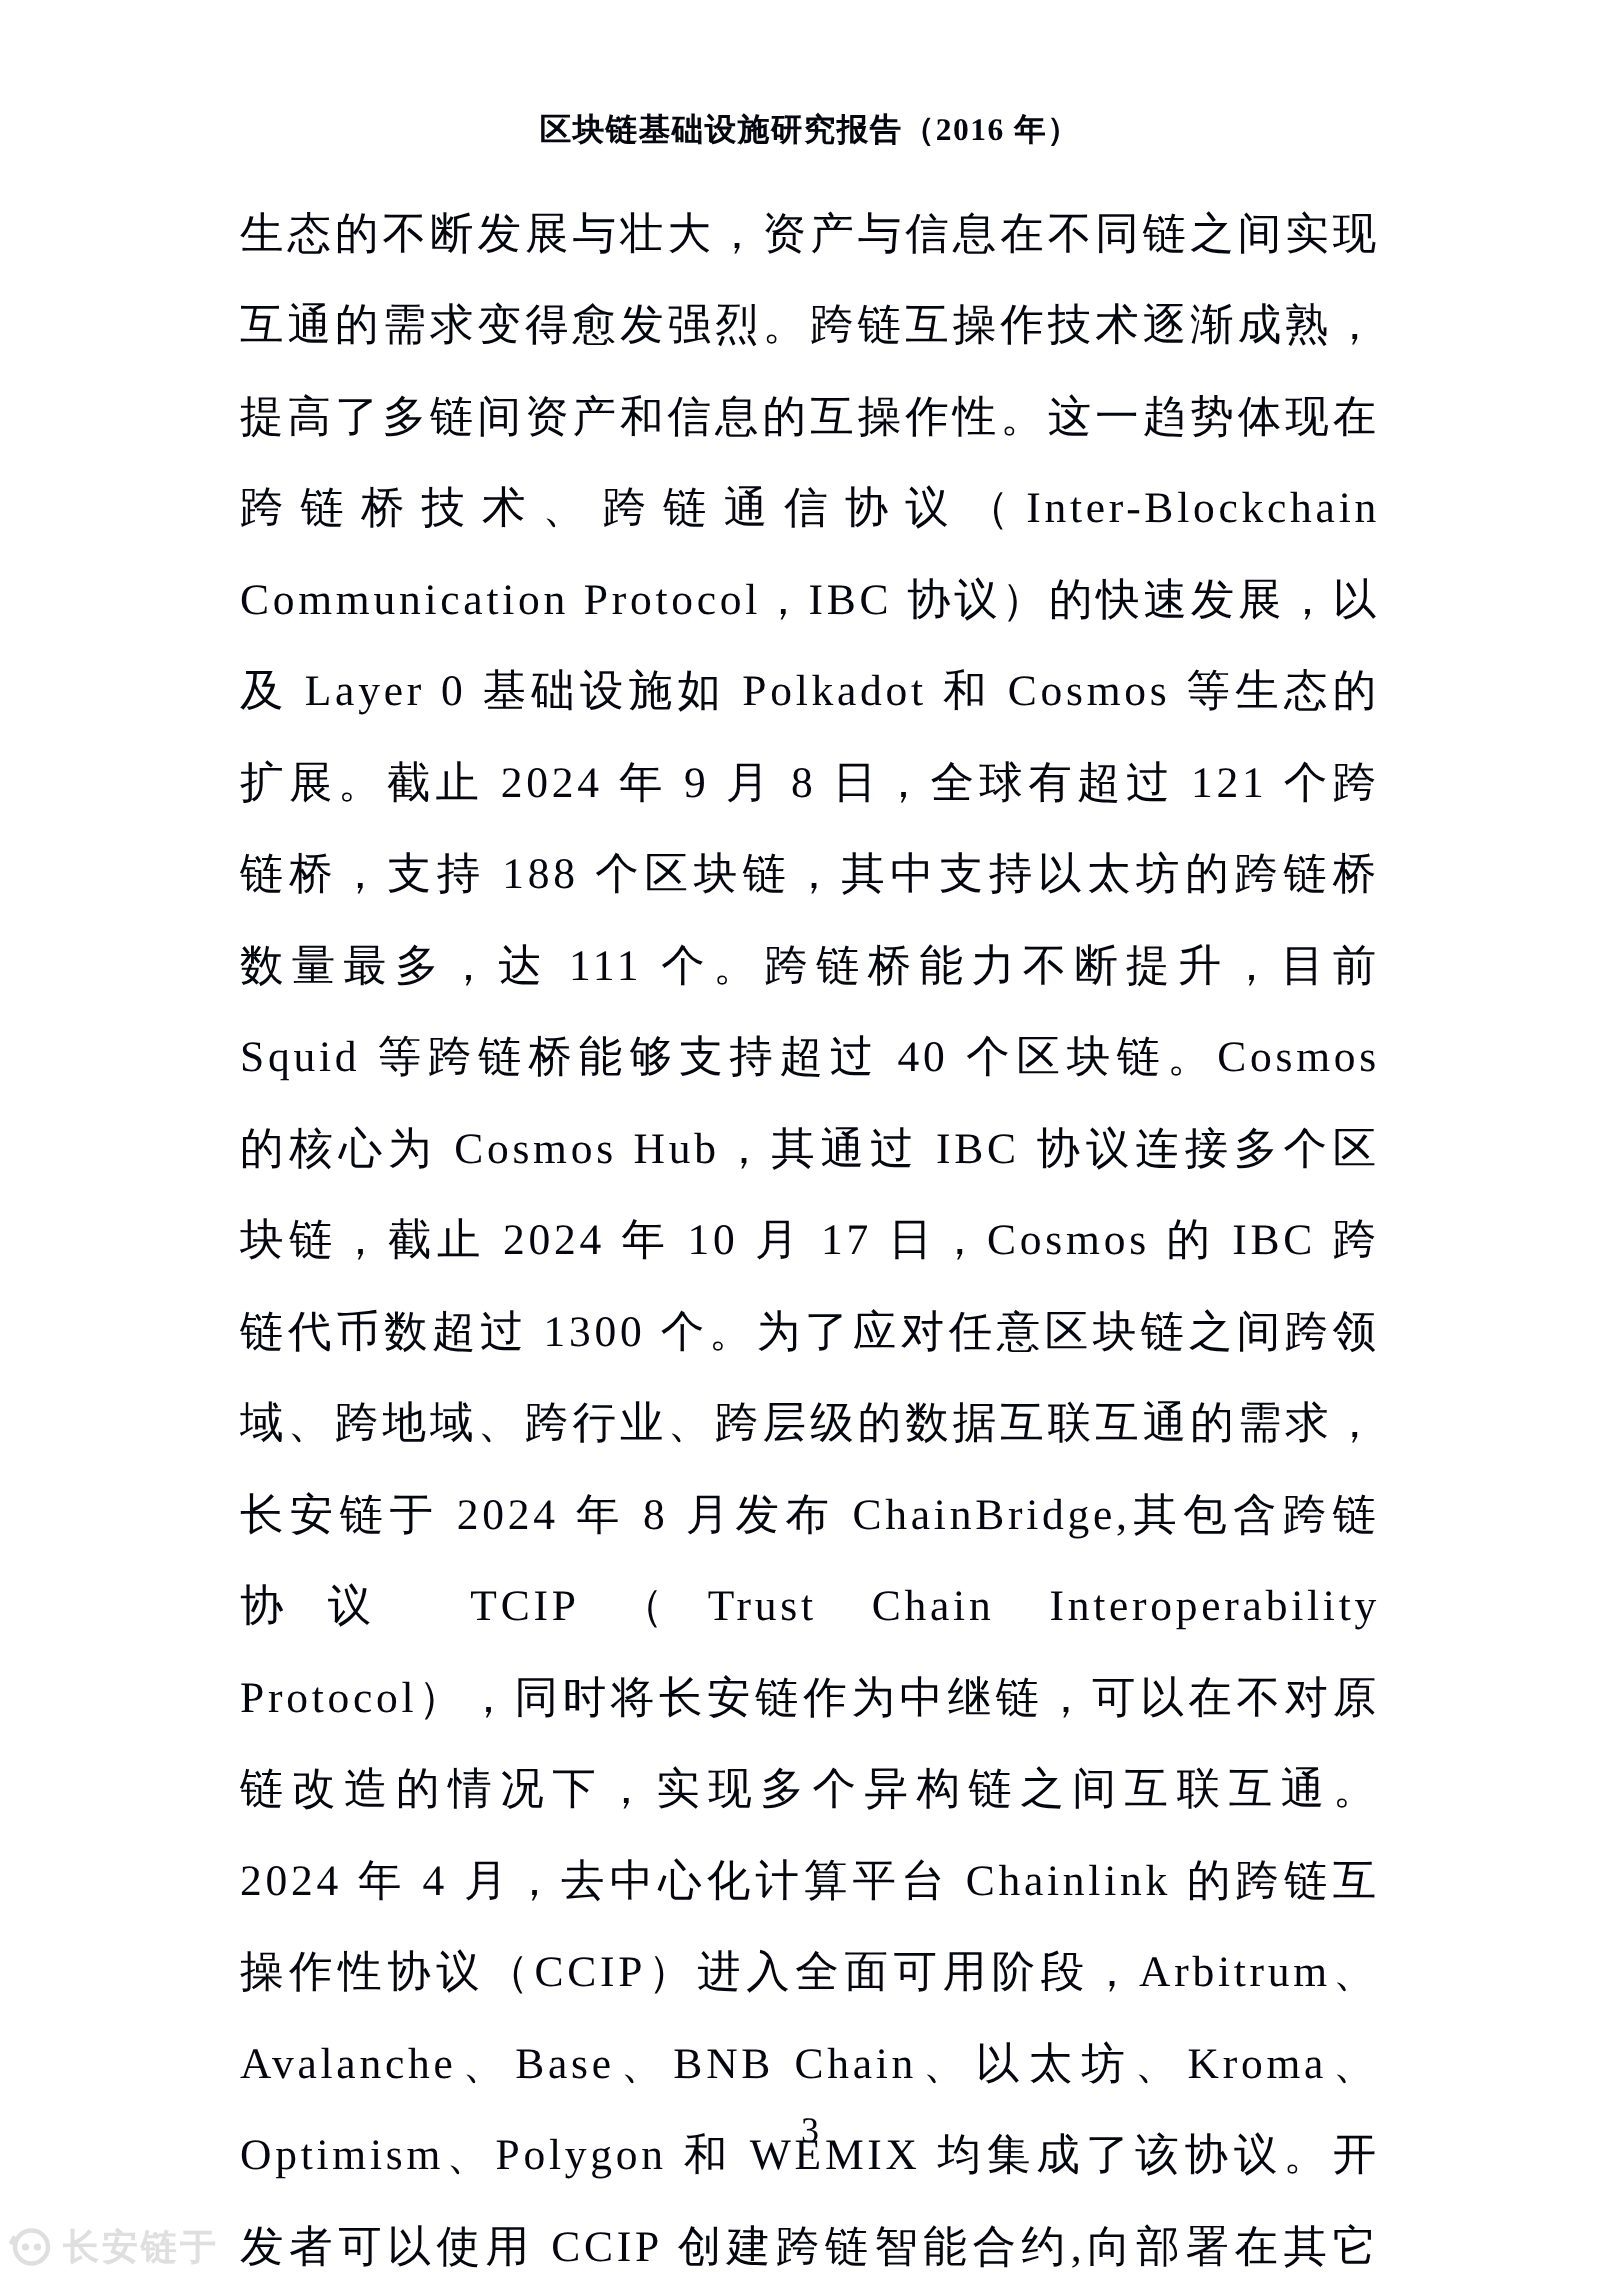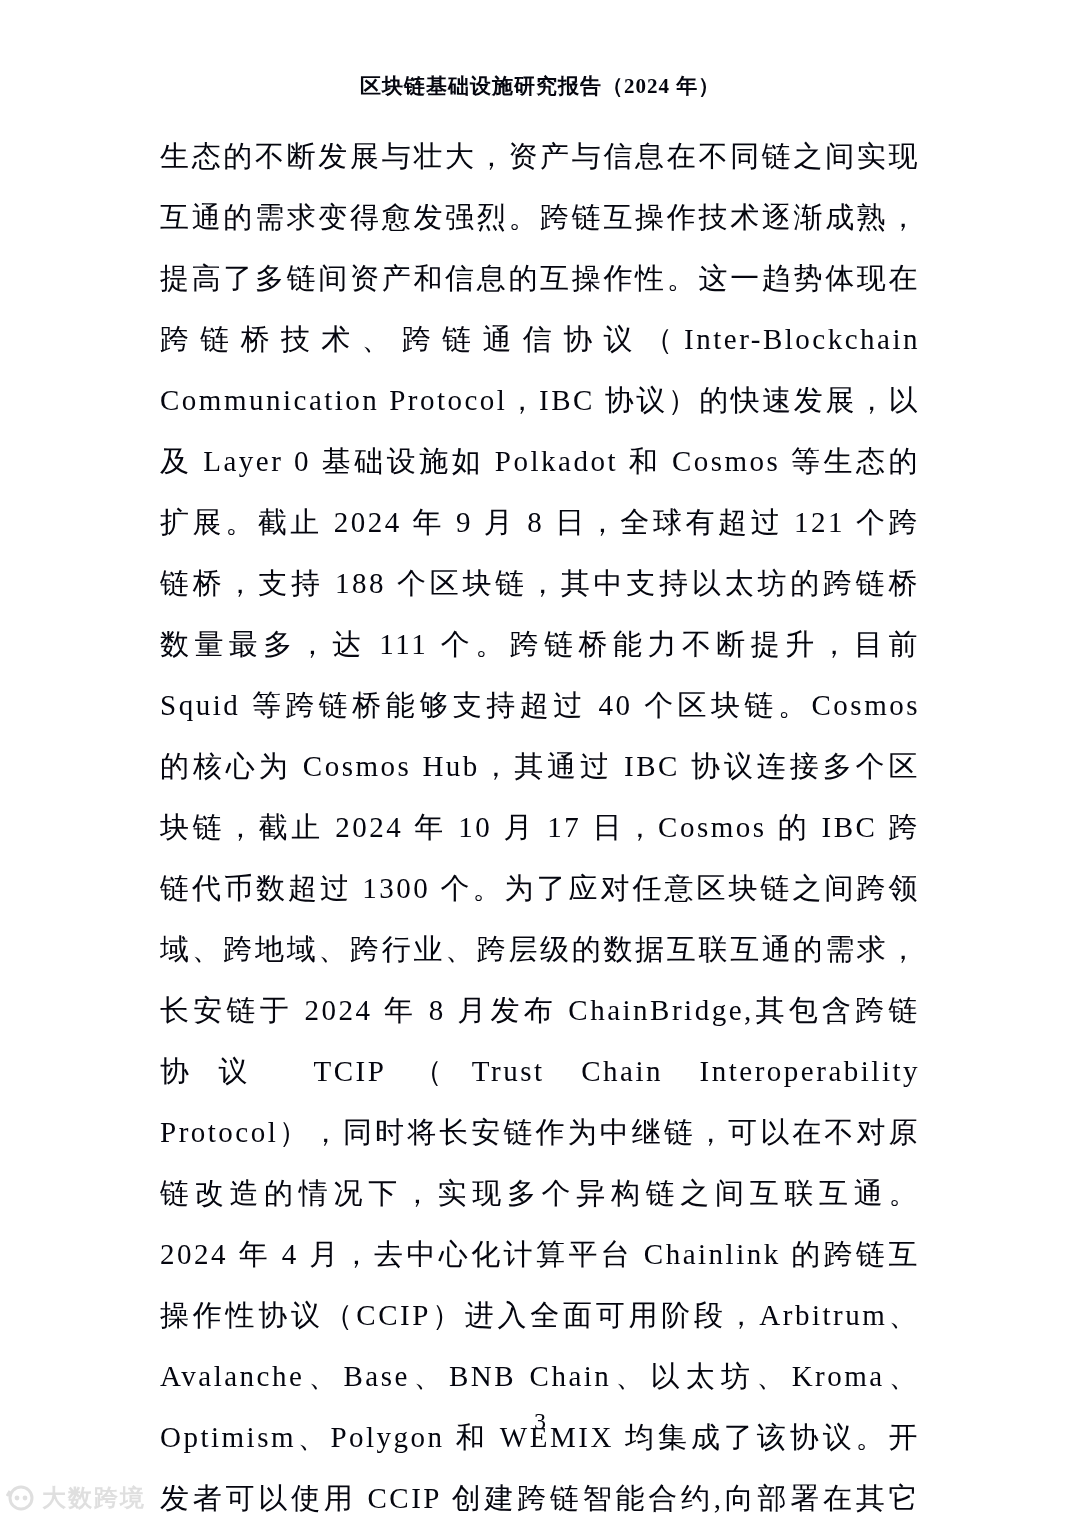--- a/index.html
+++ b/index.html
@@ -72,37 +72,37 @@
     color:#c6c6c6;
     letter-spacing:2px;
   }
 </style>
 </head>
 <body>
 
 <div class="page">
 
   <header class="page-header">
-    <span>区块链基础设施研究报告（2024 年）</span>
+    <span>区块链基础设施研究报告（2016 年）</span>
   </header>
 
   <main class="page-body">
     <p class="para">生态的不断发展与壮大，资产与信息在不同链之间实现互通的需求变得愈发强烈。跨链互操作技术逐渐成熟，提高了多链间资产和信息的互操作性。这一趋势体现在跨链桥技术、跨链通信协议（Inter-Blockchain Communication Protocol，IBC 协议）的快速发展，以及 Layer 0 基础设施如 Polkadot 和 Cosmos 等生态的扩展。截止 2024 年 9 月 8 日，全球有超过 121 个跨链桥，支持 188 个区块链，其中支持以太坊的跨链桥数量最多，达 111 个。跨链桥能力不断提升，目前 Squid 等跨链桥能够支持超过 40 个区块链。Cosmos 的核心为 Cosmos Hub，其通过 IBC 协议连接多个区块链，截止 2024 年 10 月 17 日，Cosmos 的 IBC 跨链代币数超过 1300 个。为了应对任意区块链之间跨领域、跨地域、跨行业、跨层级的数据互联互通的需求，长安链于 2024 年 8 月发布 ChainBridge,其包含跨链协议 TCIP（Trust Chain Interoperability Protocol），同时将长安链作为中继链，可以在不对原链改造的情况下，实现多个异构链之间互联互通。2024 年 4 月，去中心化计算平台 Chainlink 的跨链互操作性协议（CCIP）进入全面可用阶段，Arbitrum、Avalanche、Base、BNB Chain、以太坊、Kroma、Optimism、Polygon 和 WEMIX 均集成了该协议。开发者可以使用 CCIP 创建跨链智能合约,向部署在其它区块链上的智能合约发送数据并触发函数调用。</p>
     <p class="para indent"><strong>绿色区块链技术发展趋势明显，为可持续发展奠定基础。</strong></p>
   </main>
 
   <footer>
     <div class="page-number">3</div>
   </footer>
 
   <div class="watermark">
     <span class="wm-icon">
       <svg width="30" height="30" viewBox="0 0 30 30">
         <circle cx="15" cy="15" r="11" fill="none" stroke="#c6c6c6" stroke-width="3"></circle>
         <circle cx="11" cy="15" r="2.4" fill="#c6c6c6"></circle>
         <circle cx="19" cy="15" r="2.4" fill="#c6c6c6"></circle>
         <path d="M 4 8 L 1 13" stroke="#c6c6c6" stroke-width="3" fill="none"></path>
       </svg>
     </span>
-    <span class="wm-text">大数跨境</span>
+    <span class="wm-text">长安链于</span>
   </div>
 
 </div>
 
 </body></html>

